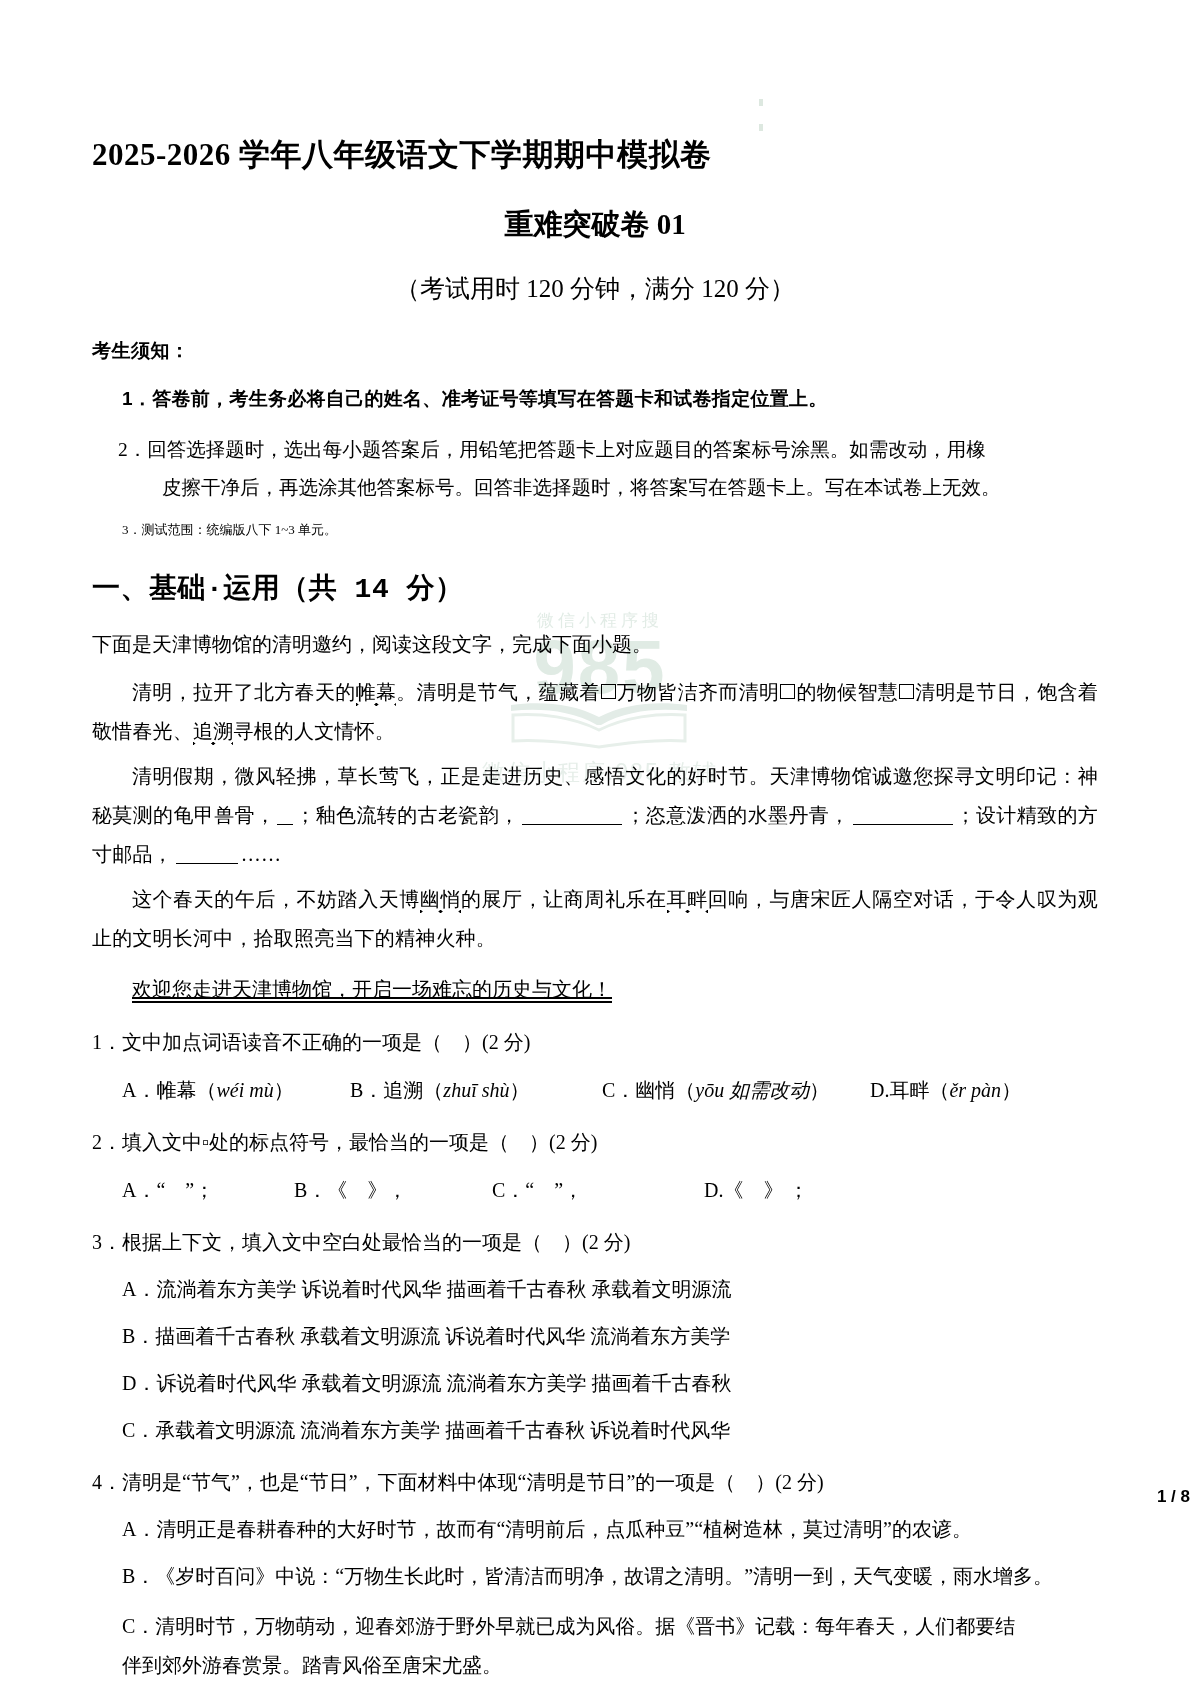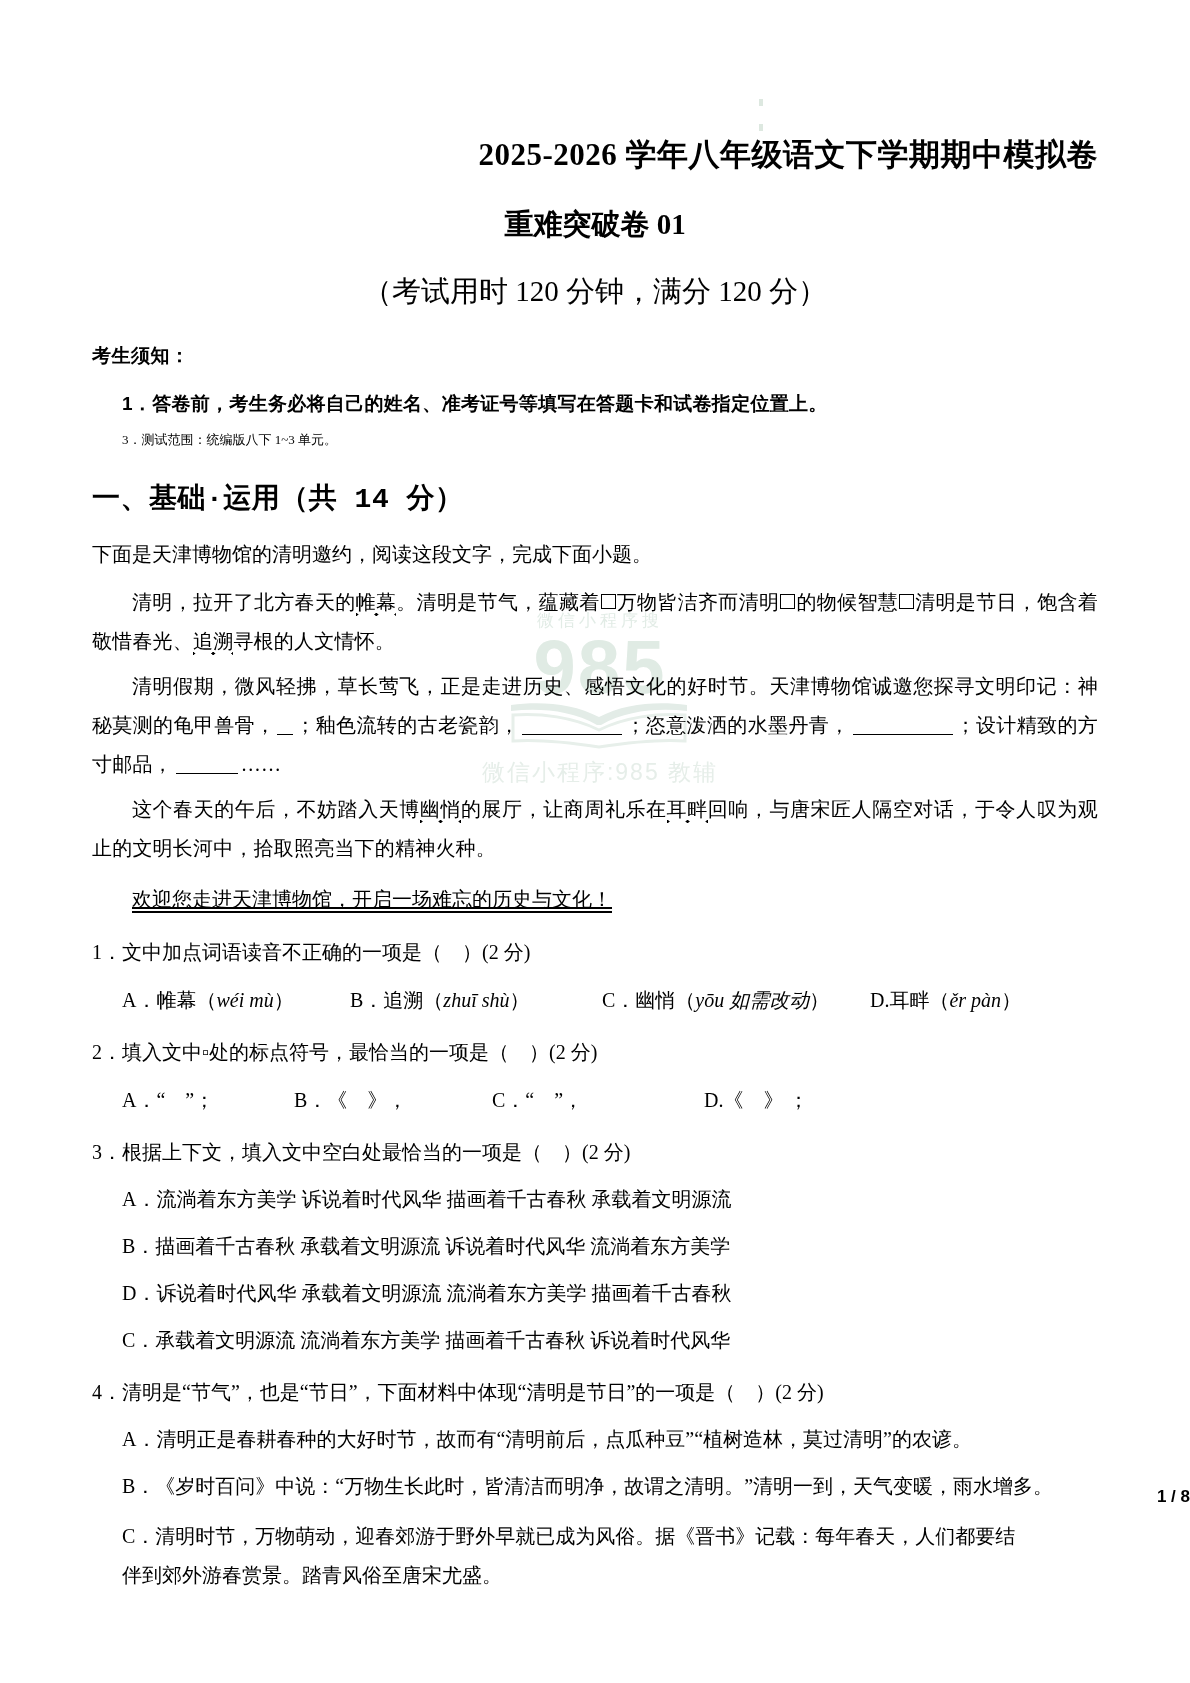--- a/index.html
+++ b/index.html
@@ -75,39 +75,39 @@
   }
 
   
   .content {
     position: relative;
     z-index: 2;
     padding: 0 92px;
   }
 
   .title1 {
-    text-align: right;
+    text-align: left;
     font-size: 31px;
     font-weight: bold;
     letter-spacing: 0.5px;
     margin: 0;
     padding-top: 136px;
     line-height: 1.2;
   }
   .title2 {
     text-align: center;
     font-size: 29px;
     font-weight: bold;
     margin: 0;
     padding-top: 34px;
     line-height: 1.2;
   }
   .title3 {
     text-align: center;
-    font-size: 29px;
+    font-size: 25px;
     margin: 0;
     padding-top: 32px;
     line-height: 1.2;
   }
 
   .notice-head {
     font-family: "Liberation Sans", sans-serif;
     font-size: 19px;
     font-weight: bold;
     margin: 0;
@@ -264,20 +264,24 @@
   <div class="wm-speck" style="left:759px; top:124px;"></div>
 
   <div class="content">
 
     <h1 class="title1">2025-2026 学年八年级语文下学期期中模拟卷</h1>
     <h2 class="title2">重难突破卷 01</h2>
     <p class="title3">（考试用时 120 分钟，满分 120 分）</p>
 
     <p class="notice-head">考生须知：</p>
     <p class="notice-1">1．答卷前，考生务必将自己的姓名、准考证号等填写在答题卡和试卷指定位置上。</p>
+    <p class="notice-2">
+      <span>2．回答选择题时，选出每小题答案后，用铅笔把答题卡上对应题目的答案标号涂黑。如需改动，用橡</span>
+      <span class="cont">皮擦干净后，再选涂其他答案标号。回答非选择题时，将答案写在答题卡上。写在本试卷上无效。</span>
+    </p>
     <p class="notice-3">3．测试范围：统编版八下 1~3 单元。</p>
 
     <h3 class="sec-title">一、基础·运用（共 14 分）</h3>
     <p class="lead">下面是天津博物馆的清明邀约，阅读这段文字，完成下面小题。</p>
 
     <p class="para">
       <span>清明，拉开了北方春天的</span><span class="emph">帷幕</span><span>。清明是节气，蕴藏着</span><span class="blank-box"></span><span>万物皆洁齐而清明</span><span class="blank-box"></span><span>的物候智慧</span><span class="blank-box"></span><span>清明是节日，饱含着敬惜春光、</span><span class="emph">追溯</span><span>寻根的人文情怀。</span>
     </p>
 
     <p class="para tight">

